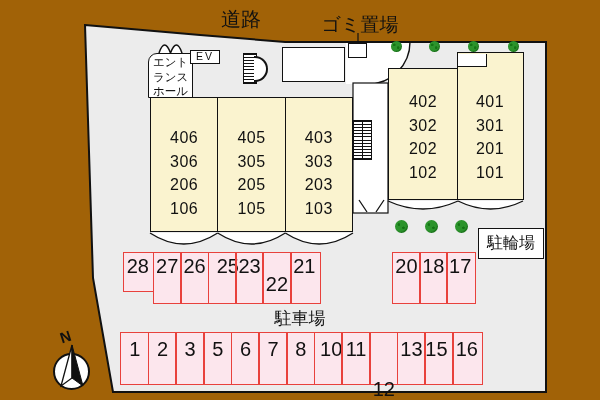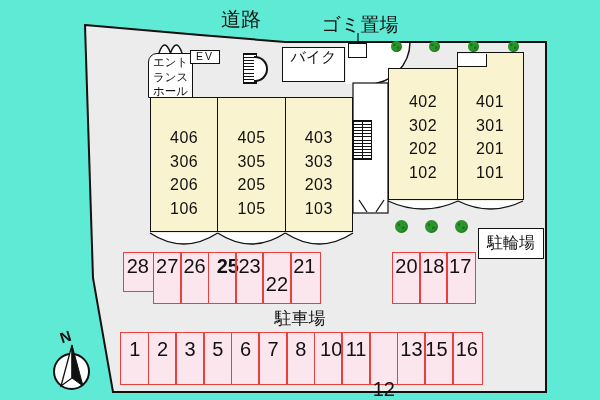--- a/index.html
+++ b/index.html
@@ -1,17 +1,17 @@
 <!DOCTYPE html>
 <html style="--site_fill: #ececec; --building_fill: #faf3cf; --parking_fill: #fce6ed; --parking_border: #e8413c; --tree_fill: #2c942c; --line: #111111;"><head>
 <meta charset="utf-8">
 <style>
   html,body{margin:0;padding:0;background:#fff;}
   .stage{
-    position:relative;width:600px;height:400px;background:#5eead4;
+    position:relative;width:600px;height:400px;background:#a16207;
     font-family:"Liberation Sans","DejaVu Sans",sans-serif;color:#111;overflow:hidden;
   }
   svg.layer{position:absolute;left:0;top:0;}
   .whitebox{position:absolute;background:#fff;border:1.5px solid #111;box-sizing:border-box;}
   .lbl{position:absolute;color:#111;white-space:nowrap;}
   .center{text-align:center;}
   
   .bld{position:absolute;background:var(--building_fill);border:1.7px solid #111;box-sizing:border-box;}
   #left-building{left:150px;top:97px;width:203px;height:135px;display:flex;}
   .roomcol{flex:1 1 0;border-left:1.2px solid #111;position:relative;}
@@ -79,21 +79,20 @@
     <div>ランス</div>
     <div>ホール</div>
   </div>
 
   <div class="whitebox center" style="left:190px;top:50px;width:30px;height:14px;font-size:10.5px;line-height:11px;letter-spacing:2px;">EV</div>
 
   <div class="stairs" style="left:243px;top:53px;width:14px;height:31px;"></div>
   <div class="spiral-d"></div>
 
   <div class="whitebox center" style="left:282px;top:47px;width:63px;height:35px;font-size:15px;line-height:16.2px;padding-top:1px;">
-    <div>バイク</div>
   </div>
 
   <div class="whitebox" style="left:348px;top:43px;width:19px;height:15px;"></div>
 
   <div class="stairs" style="left:352.5px;top:120px;width:19px;height:40px;">
     <div style="position:absolute;left:50%;top:0;bottom:0;width:1px;background:#111;"></div>
   </div>
 
   <div class="bld" id="left-building">
       <div class="roomcol">
@@ -143,21 +142,21 @@
   <div class="whitebox center" style="left:478px;top:228px;width:66px;height:31px;font-size:16px;line-height:27px;border-width:1.7px;">駐輪場</div>
 
   <div class="stall-group" id="group-28" style="left:123px;top:252px;width:31px;height:40px;">
       <span class="stall-label" style="left: 0px; width: 27.6px; top: 2px;">28</span>
     </div>
   <div class="stall-group" id="group-upper" style="left:152.5px;top:252px;width:168px;height:52px;">
       <span class="stall-label" style="left: 0px; width: 27.4333px; top: 2px;">27</span>
       <div class="stall-div" style="left: 26.5833px;"></div>
       <span class="stall-label" style="left: 27.4333px; width: 27.4333px; top: 2px;">26</span>
       <div class="stall-div" style="left: 54.0167px;"></div>
-      <span class="stall-label" style="left: 54.8667px; width: 39px; top: 2px; font-weight: bold;">25</span>
+      <span class="stall-label" style="left: 54.8667px; width: 39px; top: 2px;">25</span>
       <div class="stall-div" style="left: 81.45px;"></div>
       <span class="stall-label" style="left: 82.3px; width: 27.4333px; top: 2px;">23</span>
       <div class="stall-div" style="left: 108.883px;"></div>
       <span class="stall-label" style="left: 109.733px; width: 27.4333px; top: 2px; margin-top: 18px;">22</span>
       <div class="stall-div" style="left: 136.317px;"></div>
       <span class="stall-label" style="left: 137.167px; width: 27.4333px; top: 2px;">21</span>
     </div>
   <div class="stall-group" id="group-right" style="left:392px;top:252px;width:84px;height:52px;">
       <span class="stall-label" style="left: 0px; width: 26.8667px; top: 2px;">20</span>
       <div class="stall-div" style="left: 26.0167px;"></div>

